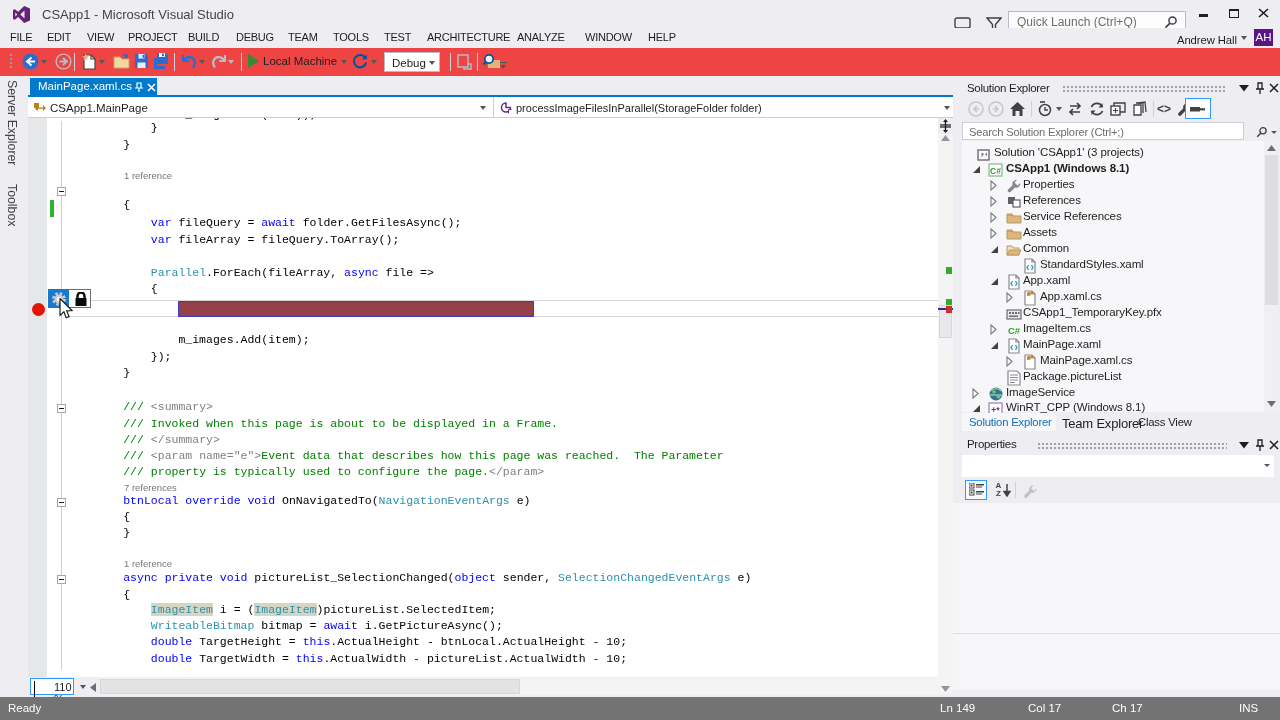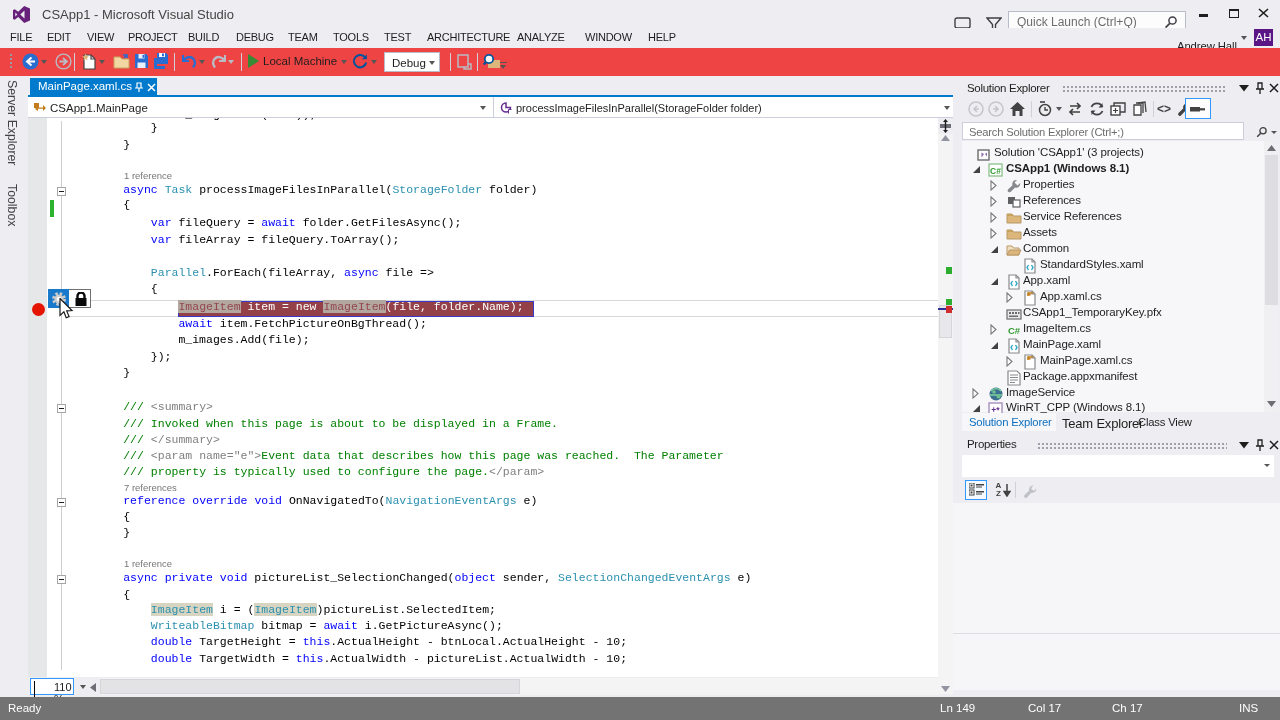--- a/index.html
+++ b/index.html
@@ -72,21 +72,21 @@
   <span class="menu" style="left:128px">PROJECT</span>
   <span class="menu" style="left:188px">BUILD</span>
   <span class="menu" style="left:236px">DEBUG</span>
   <span class="menu" style="left:288px">TEAM</span>
   <span class="menu" style="left:333px">TOOLS</span>
   <span class="menu" style="left:384px">TEST</span>
   <span class="menu" style="left:427px">ARCHITECTURE</span>
   <span class="menu" style="left:517px">ANALYZE</span>
   <span class="menu" style="left:585px">WINDOW</span>
   <span class="menu" style="left:648px">HELP</span>
-  <span class="abs" style="top:12px;left:1177px;font-size:11.3px;letter-spacing:-0.1px;color:#1e1e1e">Andrew Hall</span>
+  <span class="abs" style="top:6px;left:1177px;font-size:11.3px;letter-spacing:-0.1px;color:#1e1e1e">Andrew Hall</span>
   <div class="abs darr" style="top:8px;left:1241px;border-left-width:3.5px;border-right-width:3.5px"></div>
   <div class="abs" style="top:0.5px;left:1254px;width:19px;height:17.5px;background:#5b1686;color:#fff;font-size:11.5px;text-align:center;line-height:17.5px">AH</div>
 </div>
 
 <div id="toolbar">
   <svg class="abs" style="top:6px;left:10px" width="5" height="16" viewBox="0 0 5 16">
     <g fill="#999ba5">
           <rect y="0" width="2" height="2"></rect>
           <rect y="4" width="2" height="2"></rect>
           <rect y="8" width="2" height="2"></rect>
@@ -213,37 +213,35 @@
     <div class="abs darr" style="top:9px;left:916px"></div>
   </div>
 
   <div id="codearea">
     <div id="glyphmargin"></div>
 
     <div class="cl" style="top:-10px">                m_images.Add(item));</div>
 <div class="cl" style="top:3.1px">            }</div>
 <div class="cl" style="top:19.6px">        }</div>
 <div class="lens" style="top:51.5px;left:96px">1 reference</div>
-<div class="cl" style="top:64.6px">        <span class="k">async</span> <span class="t">Task</span> processImageFilesInParallel(<span class="t">StorageFolder</span> folder)</div>
 <div class="cl" style="top:80.1px">        {</div>
 <div class="cl" style="top:97.6px">            <span class="k">var</span> fileQuery = <span class="k">await</span> folder.GetFilesAsync();</div>
 <div class="cl" style="top:114.6px">            <span class="k">var</span> fileArray = fileQuery.ToArray();</div>
 <div class="cl" style="top:147.6px">            <span class="t">Parallel</span>.ForEach(fileArray, <span class="k">async</span> file =&gt;</div>
 <div class="cl" style="top:164.1px">            {</div>
-<div class="cl" style="top:198.6px">                <span class="k">await</span> item.FetchPictureOnBgThread();</div>
-<div class="cl" style="top:214.6px">                m_images.Add(file);</div>
+<div class="cl" style="top:214.6px">                m_images.Add(item);</div>
 <div class="cl" style="top:231.6px">            });</div>
 <div class="cl" style="top:248.1px">        }</div>
 <div class="cl" style="top:281.6px">        <span class="c">/// </span><span class="g">&lt;summary&gt;</span></div>
 <div class="cl" style="top:298.6px">        <span class="c">/// Invoked when this page is about to be displayed in a Frame.</span></div>
 <div class="cl" style="top:314.6px">        <span class="c">/// </span><span class="g">&lt;/summary&gt;</span></div>
 <div class="cl" style="top:330.6px">        <span class="c">/// </span><span class="g">&lt;param name="e"&gt;</span><span class="c">Event data that describes how this page was reached.  The Parameter</span></div>
 <div class="cl" style="top:347.1px">        <span class="c">/// property is typically used to configure the page.</span><span class="g">&lt;/param&gt;</span></div>
 <div class="lens" style="top:363.5px;left:96px">7 references</div>
-<div class="cl" style="top:376.1px">        <span class="k">reference</span> <span class="k">override</span> <span class="k">void</span> OnNavigatedTo(<span class="t">NavigationEventArgs</span> e)</div>
+<div class="cl" style="top:376.1px">        <span class="k">btnLocal</span> <span class="k">override</span> <span class="k">void</span> OnNavigatedTo(<span class="t">NavigationEventArgs</span> e)</div>
 <div class="cl" style="top:391.6px">        {</div>
 <div class="cl" style="top:407.6px">        }</div>
 <div class="lens" style="top:440.0px;left:96px">1 reference</div>
 <div class="cl" style="top:453.1px">        <span class="k">async</span> <span class="k">private</span> <span class="k">void</span> pictureList_SelectionChanged(<span class="k">object</span> sender, <span class="t">SelectionChangedEventArgs</span> e)</div>
 <div class="cl" style="top:469.6px">        {</div>
 <div class="cl" style="top:485.1px">            <span class="t hl">ImageItem</span> i = (<span class="t hl">ImageItem</span>)pictureList.SelectedItem;</div>
 <div class="cl" style="top:501.1px">            <span class="t">WriteableBitmap</span> bitmap = <span class="k">await</span> i.GetPictureAsync();</div>
 <div class="cl" style="top:517.1px">            <span class="k">double</span> TargetHeight = <span class="k">this</span>.ActualHeight - btnLocal.ActualHeight - 10;</div>
 <div class="cl" style="top:533.6px">            <span class="k">double</span> TargetWidth = <span class="k">this</span>.ActualWidth - pictureList.ActualWidth - 10;</div>
 <div class="abs" style="top:3px;left:33px;width:1px;height:549px;background:#a5a5a5;opacity:0.55"></div>
@@ -251,21 +249,20 @@
 <div class="abs" style="top:72.5px;left:31px;width:5px;height:1px;background:#1e1e1e"></div>
 <div class="abs" style="top:285.5px;left:29px;width:9px;height:9px;background:#fff;border:1px solid #a5a5a5"></div>
 <div class="abs" style="top:289.5px;left:31px;width:5px;height:1px;background:#1e1e1e"></div>
 <div class="abs" style="top:380.0px;left:29px;width:9px;height:9px;background:#fff;border:1px solid #a5a5a5"></div>
 <div class="abs" style="top:384.0px;left:31px;width:5px;height:1px;background:#1e1e1e"></div>
 <div class="abs" style="top:457.0px;left:29px;width:9px;height:9px;background:#fff;border:1px solid #a5a5a5"></div>
 <div class="abs" style="top:461.0px;left:31px;width:5px;height:1px;background:#1e1e1e"></div>
 <div class="abs" style="top:182px;left:40px;width:870px;height:1px;background:#d8d8d8"></div>
 <div class="abs" style="top:198px;left:40px;width:870px;height:1px;background:#d8d8d8"></div>
 <div class="abs" style="top:182.5px;left:150px;width:356px;height:16px;background:#944049;border:1px solid #3a3ac8"></div>
-<div class="cl" style="top:181.6px;left:40px;color:#fff;z-index:3"><span style="visibility:hidden">                </span><span class="bphl">ImageItem</span> item = <span class="k2">new</span> <span class="bphl">ImageItem</span>(file, folder.Name);</div>
 <div class="abs" style="top:184.5px;left:4px;width:13px;height:13px;border-radius:50%;background:#e41400"></div>
 <div class="abs" style="top:170.5px;left:19.5px;width:43px;height:19px;background:#fff;border:1px solid #707070;z-index:5">
 <div class="abs" style="top:-1px;left:-1px;width:21px;height:19px;background:#1979ca"></div>
 <svg class="abs" style="top:1px;left:2px;z-index:2" width="16" height="16" viewBox="0 0 16 16">
 <circle cx="8" cy="8" r="5.6" fill="none" stroke="#cdcdcd" stroke-width="2.6" stroke-dasharray="2.5 1.9"></circle>
 <circle cx="8" cy="8" r="4.6" fill="#cdcdcd"></circle>
 <circle cx="8" cy="8" r="2.3" fill="#fff"></circle>
           </svg>
 <svg class="abs" style="top:2px;left:25px" width="14" height="15" viewBox="0 0 14 15">
 <rect x="1.5" y="6" width="11" height="8" fill="#0a0a0a"></rect>
@@ -496,21 +493,21 @@
 <div class="treerow" style="top:277.5px;left:87px">MainPage.xaml.cs</div>
 <svg class="abs" style="top:293.5px;left:53px" width="16" height="16" viewBox="0 0 16 16">
         <path d="M2 1 L11 1 L14 4 L14 15 L2 15 Z" fill="#fff" stroke="#88898c" stroke-width="1.2"></path>
         <g stroke="#88898c" stroke-width="1">
           <line x1="4" y1="5" x2="12" y2="5"></line>
           <line x1="4" y1="7.5" x2="12" y2="7.5"></line>
           <line x1="4" y1="10" x2="12" y2="10"></line>
           <line x1="4" y1="12.5" x2="9" y2="12.5"></line>
         </g>
       </svg>
-<div class="treerow" style="top:293.5px;left:70px">Package.appxmanifest</div>
+<div class="treerow" style="top:293.5px;left:70px">Package.pictureList</div>
 <svg class="abs" style="top:312.0px;left:19px" width="7" height="11" viewBox="0 0 7 11">
         <path d="M1 1 L6 5.5 L1 10 Z" fill="#fff" stroke="#7a7a7d" stroke-width="1.1"></path>
       </svg>
 <svg class="abs" style="top:309.5px;left:35px" width="16" height="16" viewBox="0 0 16 16">
         <circle cx="8" cy="8" r="6.5" fill="#3b6e8f"></circle>
         <path d="M3 5 a6.5 6.5 0 0 1 10 0 M2 9 L14 9" stroke="#7fd4a0" stroke-width="1.3" fill="none"></path>
         <circle cx="6" cy="6" r="1.8" fill="#6fbf8f"></circle>
         <circle cx="10.5" cy="10.5" r="2" fill="#6fbf8f"></circle>
       </svg>
 <div class="treerow" style="top:309.5px;left:53px">ImageService</div>

